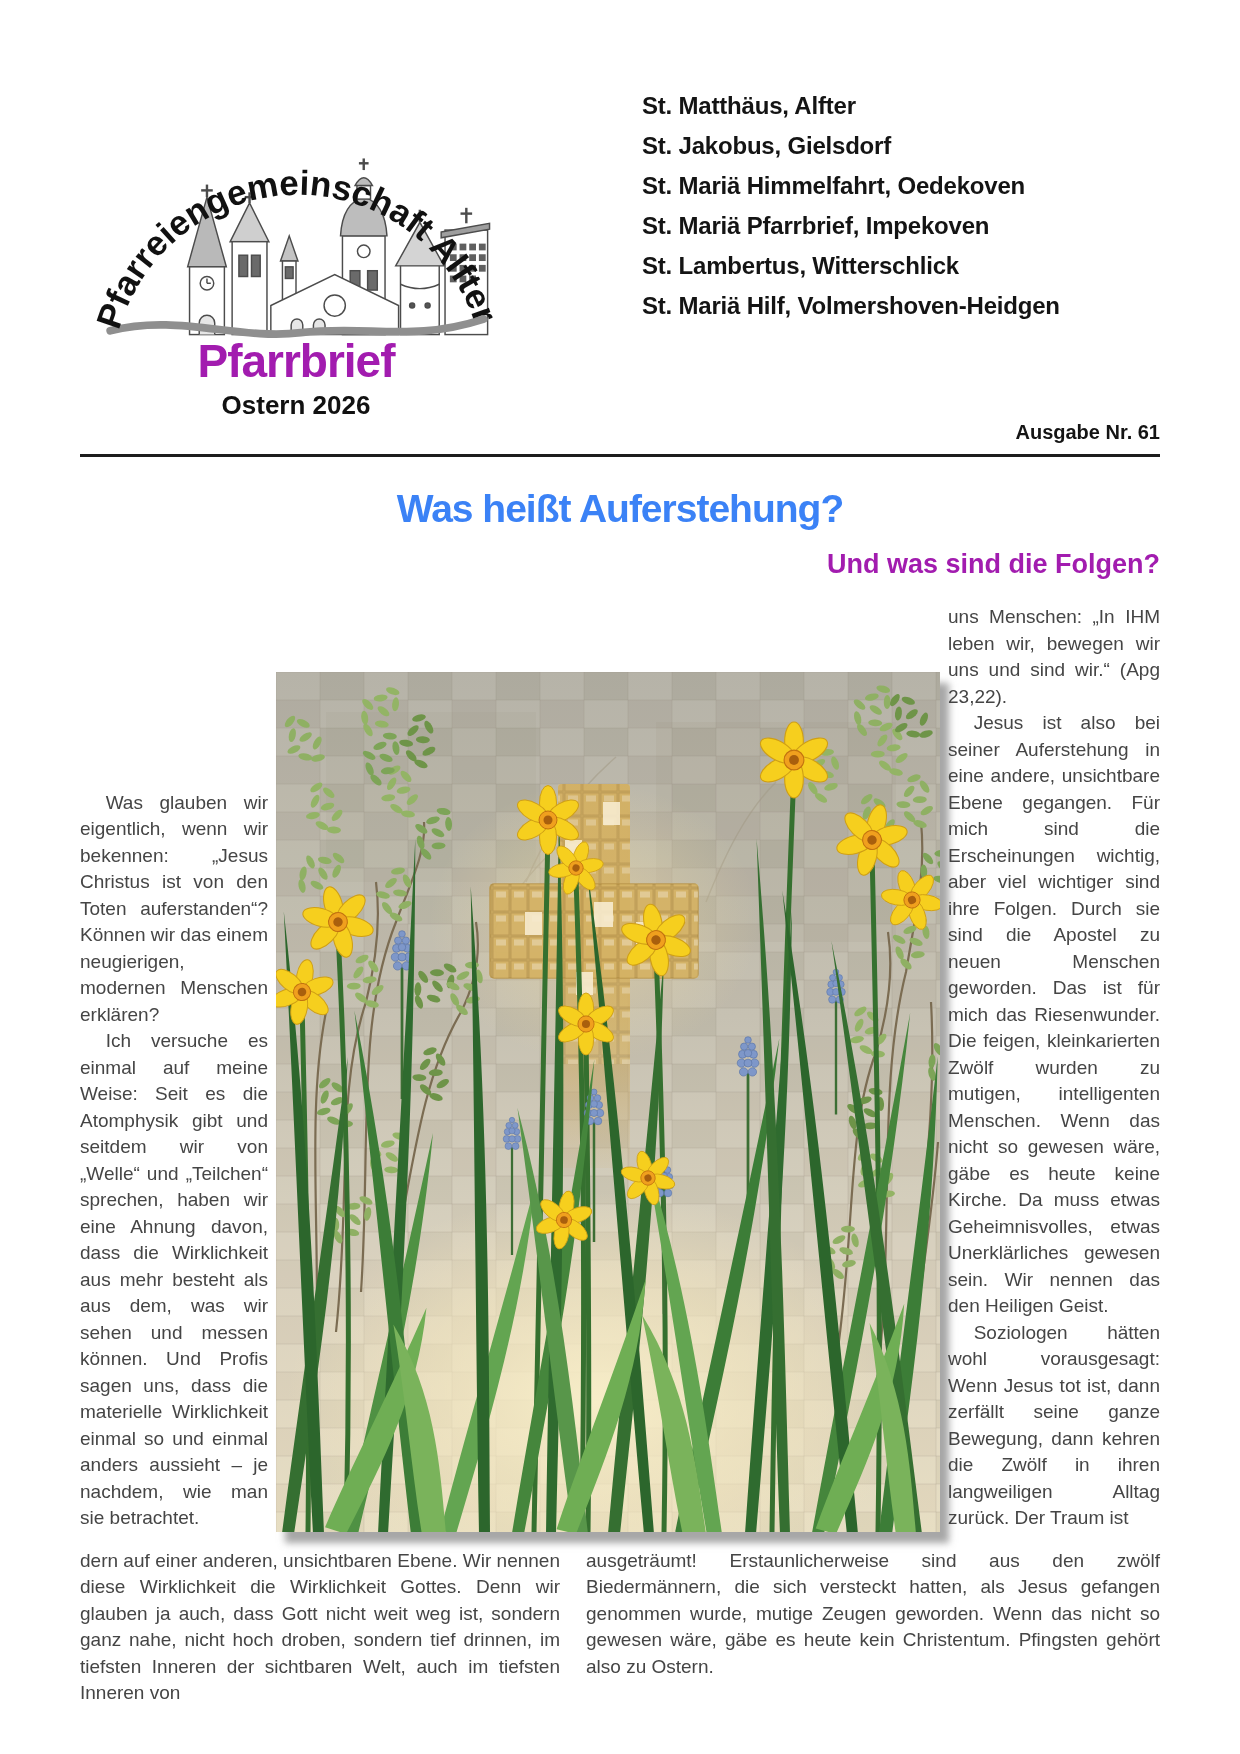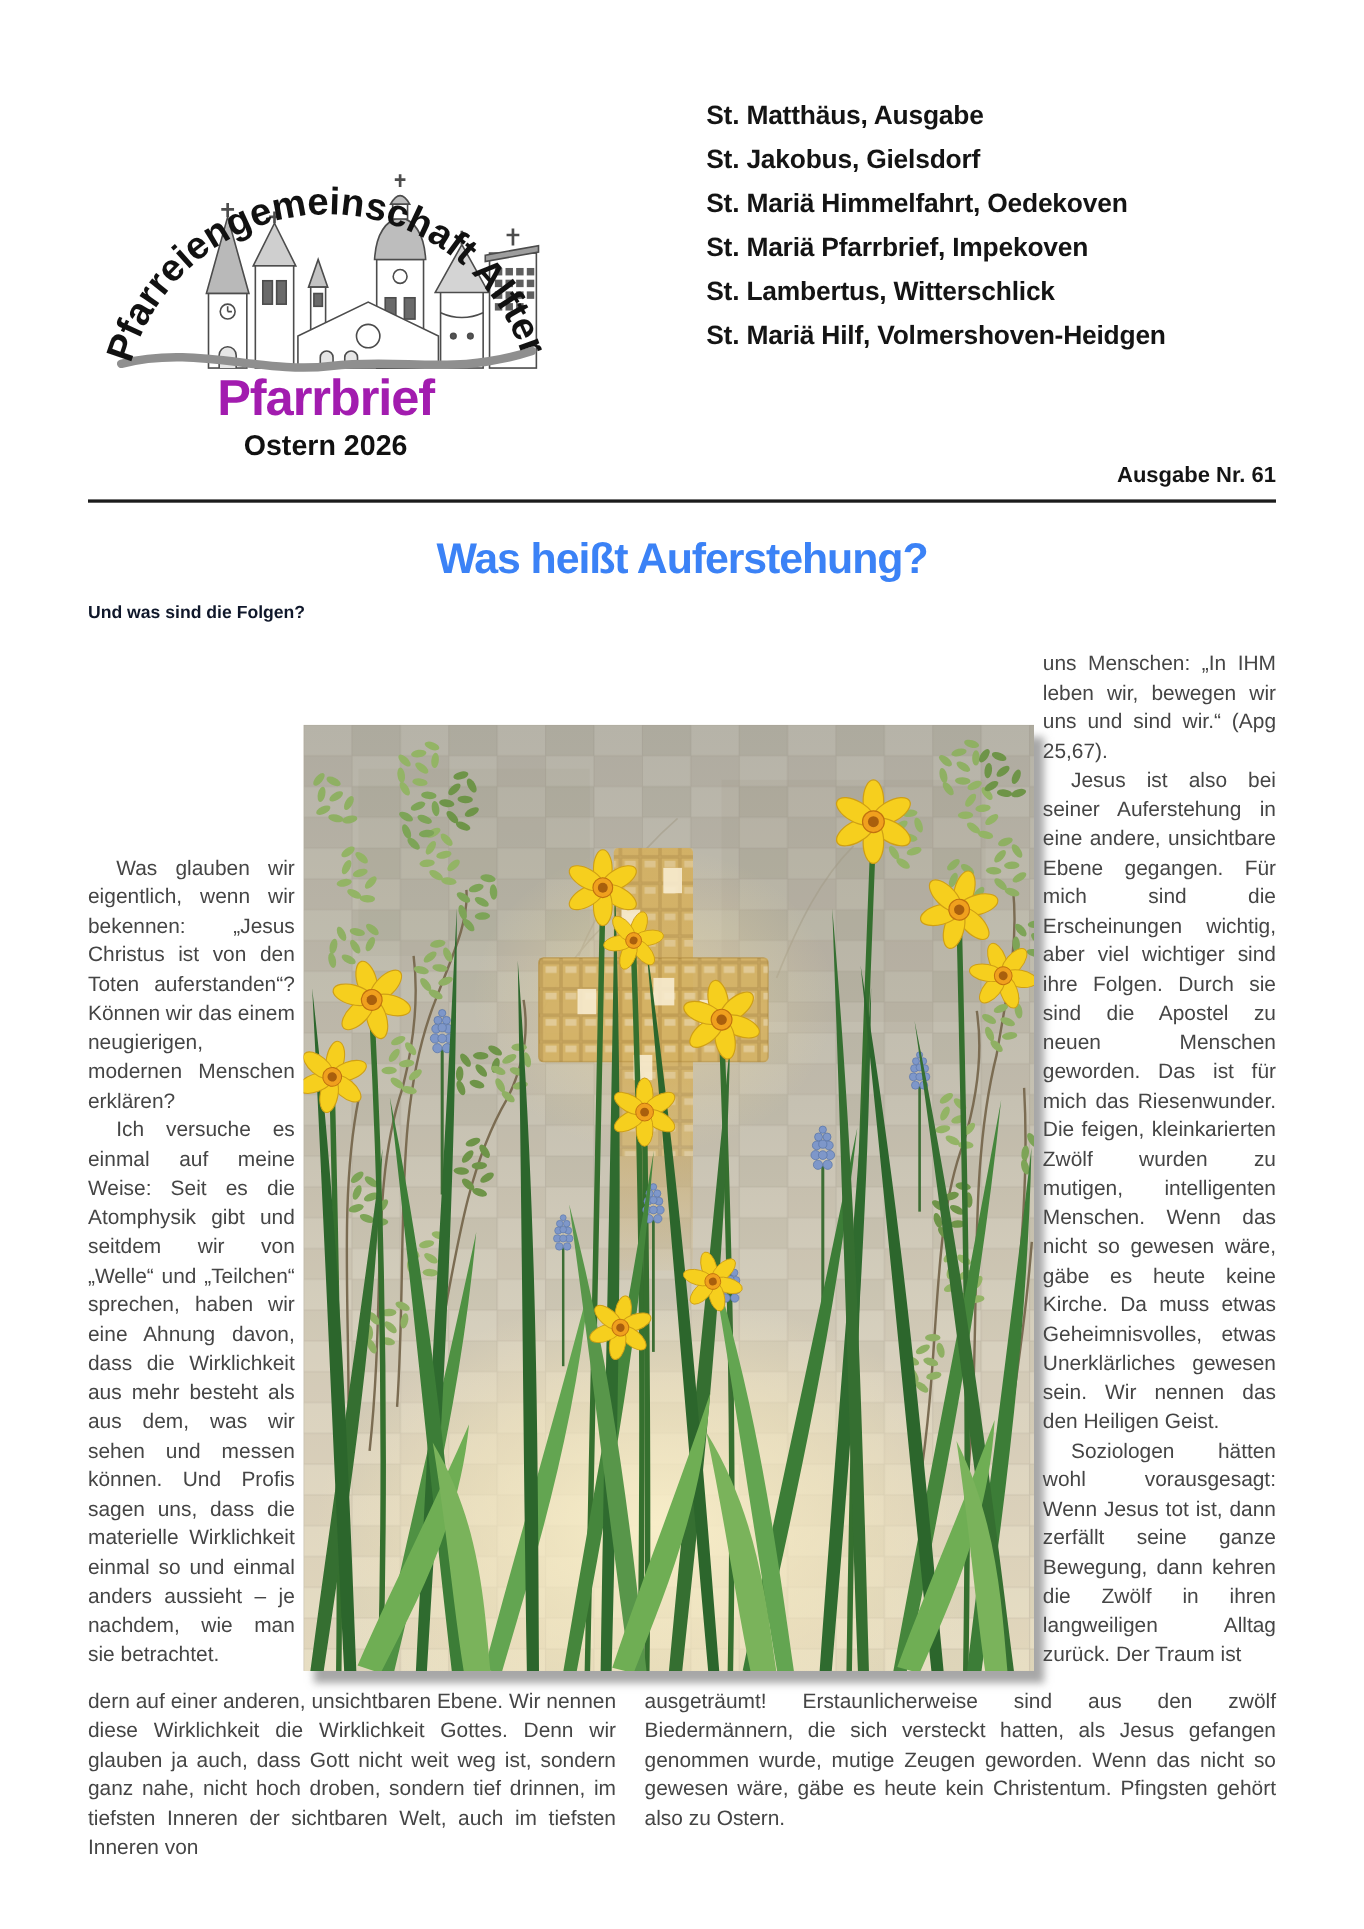--- a/index.html
+++ b/index.html
@@ -13,21 +13,21 @@
   .logo-block{width:432px;flex:0 0 auto;text-align:center;}
   .logo-svg{display:block;width:432px;height:300px;}
   .logo-title{font-weight:bold;font-size:46px;letter-spacing:-1px;margin-top:-18px;color:#a21caf;}
   .logo-edition{font-weight:bold;font-size:26px;margin-top:2px;color:#111;}
   .church-list{flex:1 1 auto;padding-left:130px;padding-top:34px;}
   .church-line{font-weight:bold;font-size:24px;line-height:40px;letter-spacing:-0.2px;color:#141414;white-space:nowrap;}
   .issue-line{text-align:right;font-weight:bold;font-size:20px;margin-top:0;color:#141414;}
   .rule{border:0;border-top:3px solid #1c1c1c;margin:10px 0 0 0;}
   
   .article-title{text-align:center;font-weight:bold;font-size:39px;letter-spacing:-1px;margin-top:30px;color:#3b82f6;}
-  .article-subtitle{text-align:left;font-weight:bold;font-size:16px;margin-top:18px;color:#0f172a;}
+  .article-subtitle{text-align:right;font-weight:bold;font-size:27px;margin-top:18px;color:#a21caf;}
   .cols{display:flex;gap:8px;margin-top:24px;align-items:flex-end;}
   .bodytext{font-size:19px;line-height:26.5px;color:#454545;text-align:justify;hyphens:auto;-webkit-hyphens:auto;}
   .col-left{width:188px;flex:0 0 auto;}
   .col-right{width:212px;flex:0 0 auto;}
   .cols p{margin:0;text-indent:1.35em;}
   .col-right p:first-child{text-indent:0;}
   .photo{flex:0 0 auto;width:664px;height:860px;margin:0;
          box-shadow:9px 11px 7px rgba(95,95,95,0.55);background:#c9c4b4;}
   .photo svg{display:block;width:664px;height:860px;}
   .bottom-row{display:flex;gap:26px;margin-top:16px;}
@@ -117,21 +117,21 @@
         </g>
 
         <text font-family="Liberation Sans, DejaVu Sans, sans-serif" font-weight="bold" font-size="36" fill="#111111" textLength="492" lengthAdjust="spacingAndGlyphs">
           <textPath href="#arcPath" startOffset="4">Pfarreiengemeinschaft Alfter</textPath>
         </text>
       </svg>
       <div class="logo-title">Pfarrbrief</div>
       <div class="logo-edition">Ostern 2026</div>
     </div>
     <div class="church-list">
-        <div class="church-line">St. Matthäus, Ausgabe</div>
+        <div class="church-line">St. Matthäus, Alfter</div>
         <div class="church-line">St. Jakobus, Gielsdorf</div>
         <div class="church-line">St. Mariä Himmelfahrt, Oedekoven</div>
         <div class="church-line">St. Mariä Pfarrbrief, Impekoven</div>
         <div class="church-line">St. Lambertus, Witterschlick</div>
         <div class="church-line">St. Mariä Hilf, Volmershoven-Heidgen</div>
       </div>
   </div>
 
   <div class="issue-line">Ausgabe Nr. 61</div>
   <hr class="rule">
@@ -354,21 +354,21 @@
           <use href="#daffodil" transform="translate(596,168) rotate(15) scale(1.05)"></use>
           <use href="#daffodil" transform="translate(636,228) rotate(-20) scale(0.9)"></use>
           <use href="#daffodil" transform="translate(310,352) scale(0.9)"></use>
           <use href="#daffodil" transform="translate(288,548) rotate(10) scale(0.85)"></use>
           <use href="#daffodil" transform="translate(372,506) rotate(-15) scale(0.8)"></use>
         </g>
       </svg>
     </figure>
 
     <div class="col-right bodytext">
-        <p>uns Menschen: „In IHM leben wir, bewegen wir uns und sind wir.“ (Apg 25,67).</p>
+        <p>uns Menschen: „In IHM leben wir, bewegen wir uns und sind wir.“ (Apg 23,22).</p>
         <p>Jesus ist also bei seiner Auferstehung in eine andere, unsichtbare Ebene gegangen. Für mich sind die Erscheinungen wichtig, aber viel wichtiger sind ihre Folgen. Durch sie sind die Apostel zu neuen Menschen geworden. Das ist für mich das Riesenwunder. Die feigen, kleinkarierten Zwölf wurden zu mutigen, intelligenten Menschen. Wenn das nicht so gewesen wäre, gäbe es heute keine Kirche. Da muss etwas Geheimnisvolles, etwas Unerklärliches gewesen sein. Wir nennen das den Heiligen Geist.</p>
         <p>Soziologen hätten wohl vorausgesagt: Wenn Jesus tot ist, dann zerfällt seine ganze Bewegung, dann kehren die Zwölf in ihren langweiligen Alltag zurück. Der Traum ist</p>
       </div>
   </div>
 
   <div class="bottom-row bodytext">
     <p class="bottom-left">dern auf einer anderen, unsichtbaren Ebene. Wir nennen diese Wirklichkeit die Wirklichkeit Gottes. Denn wir glauben ja auch, dass Gott nicht weit weg ist, sondern ganz nahe, nicht hoch droben, sondern tief drinnen, im tiefsten Inneren der sichtbaren Welt, auch im tiefsten Inneren von</p>
     <p class="bottom-right">ausgeträumt! Erstaunlicherweise sind aus den zwölf Biedermännern, die sich versteckt hatten, als Jesus gefangen genommen wurde, mutige Zeugen geworden. Wenn das nicht so gewesen wäre, gäbe es heute kein Christentum. Pfingsten gehört also zu Ostern.</p>
   </div>
 

